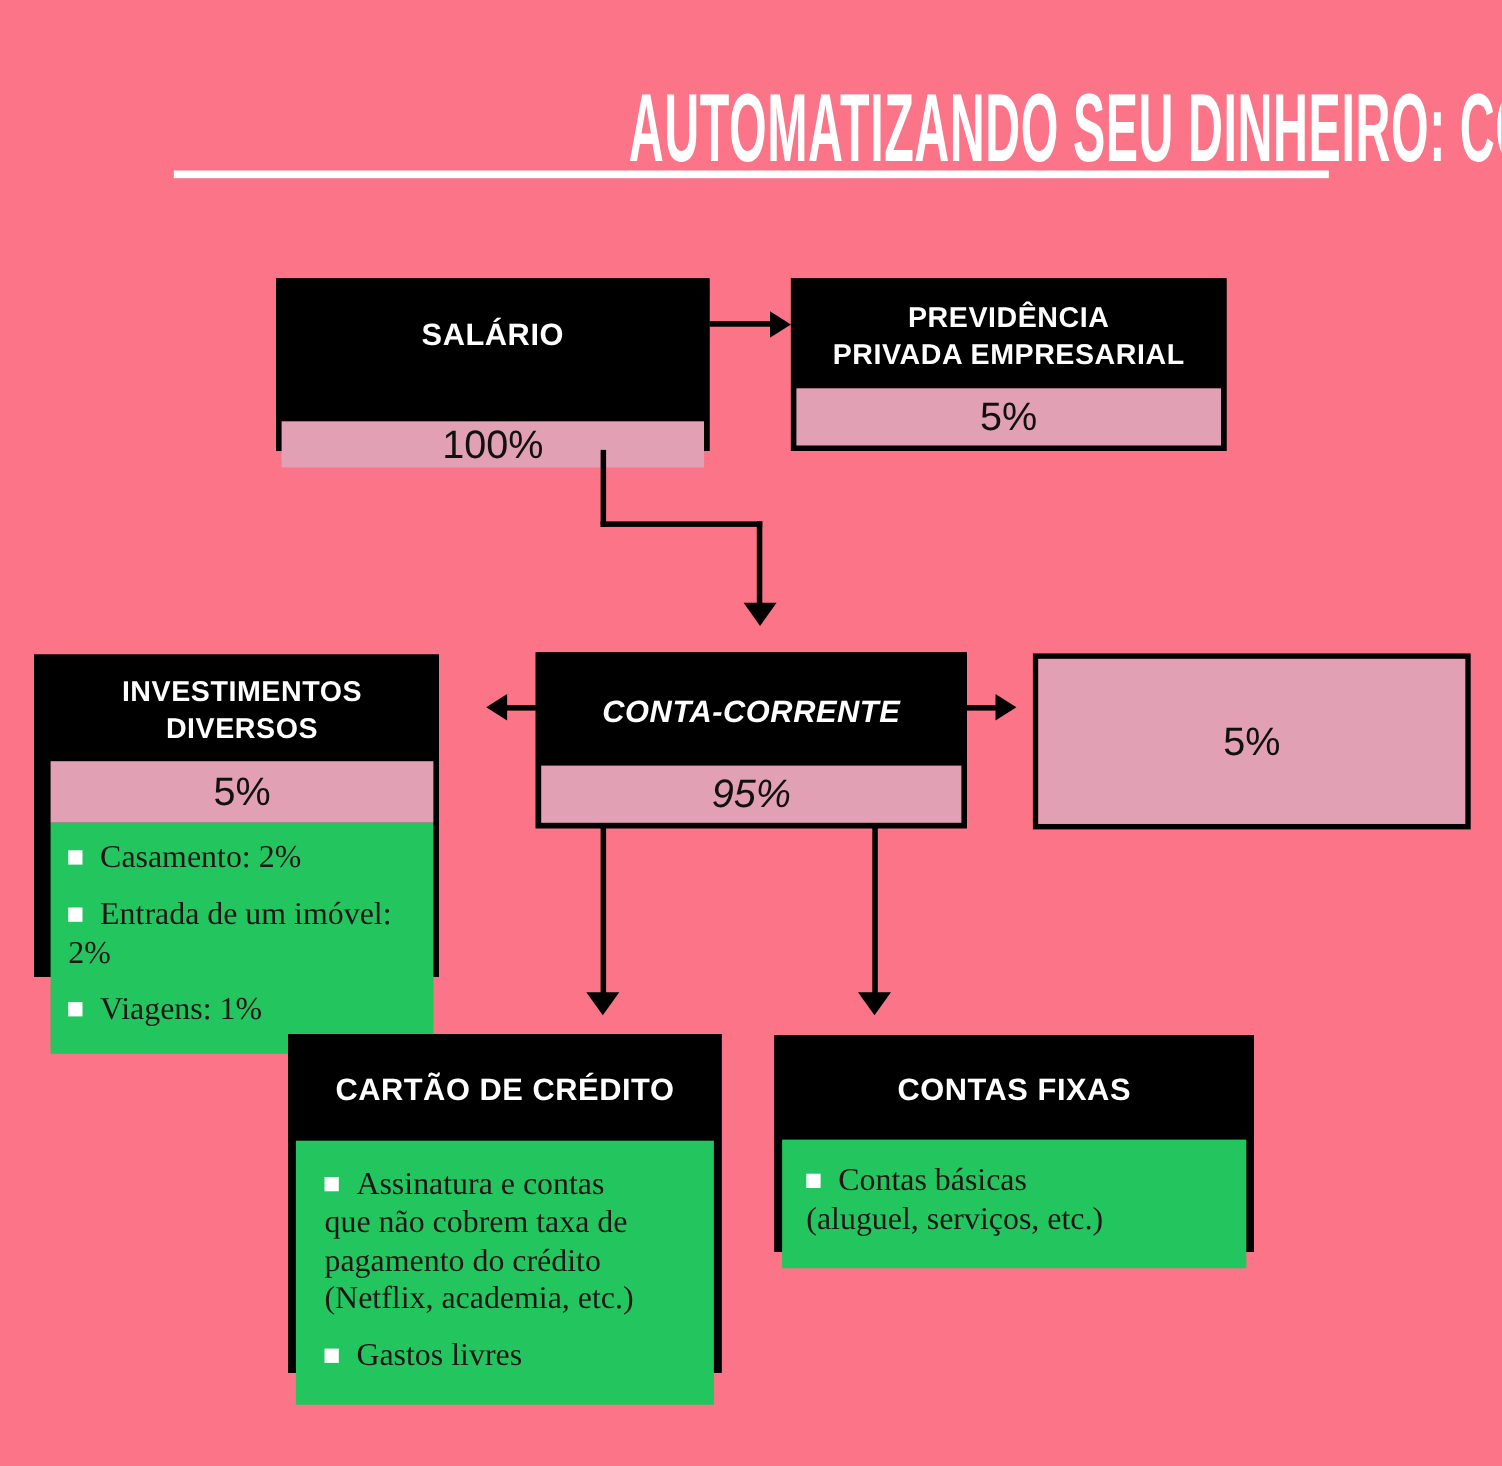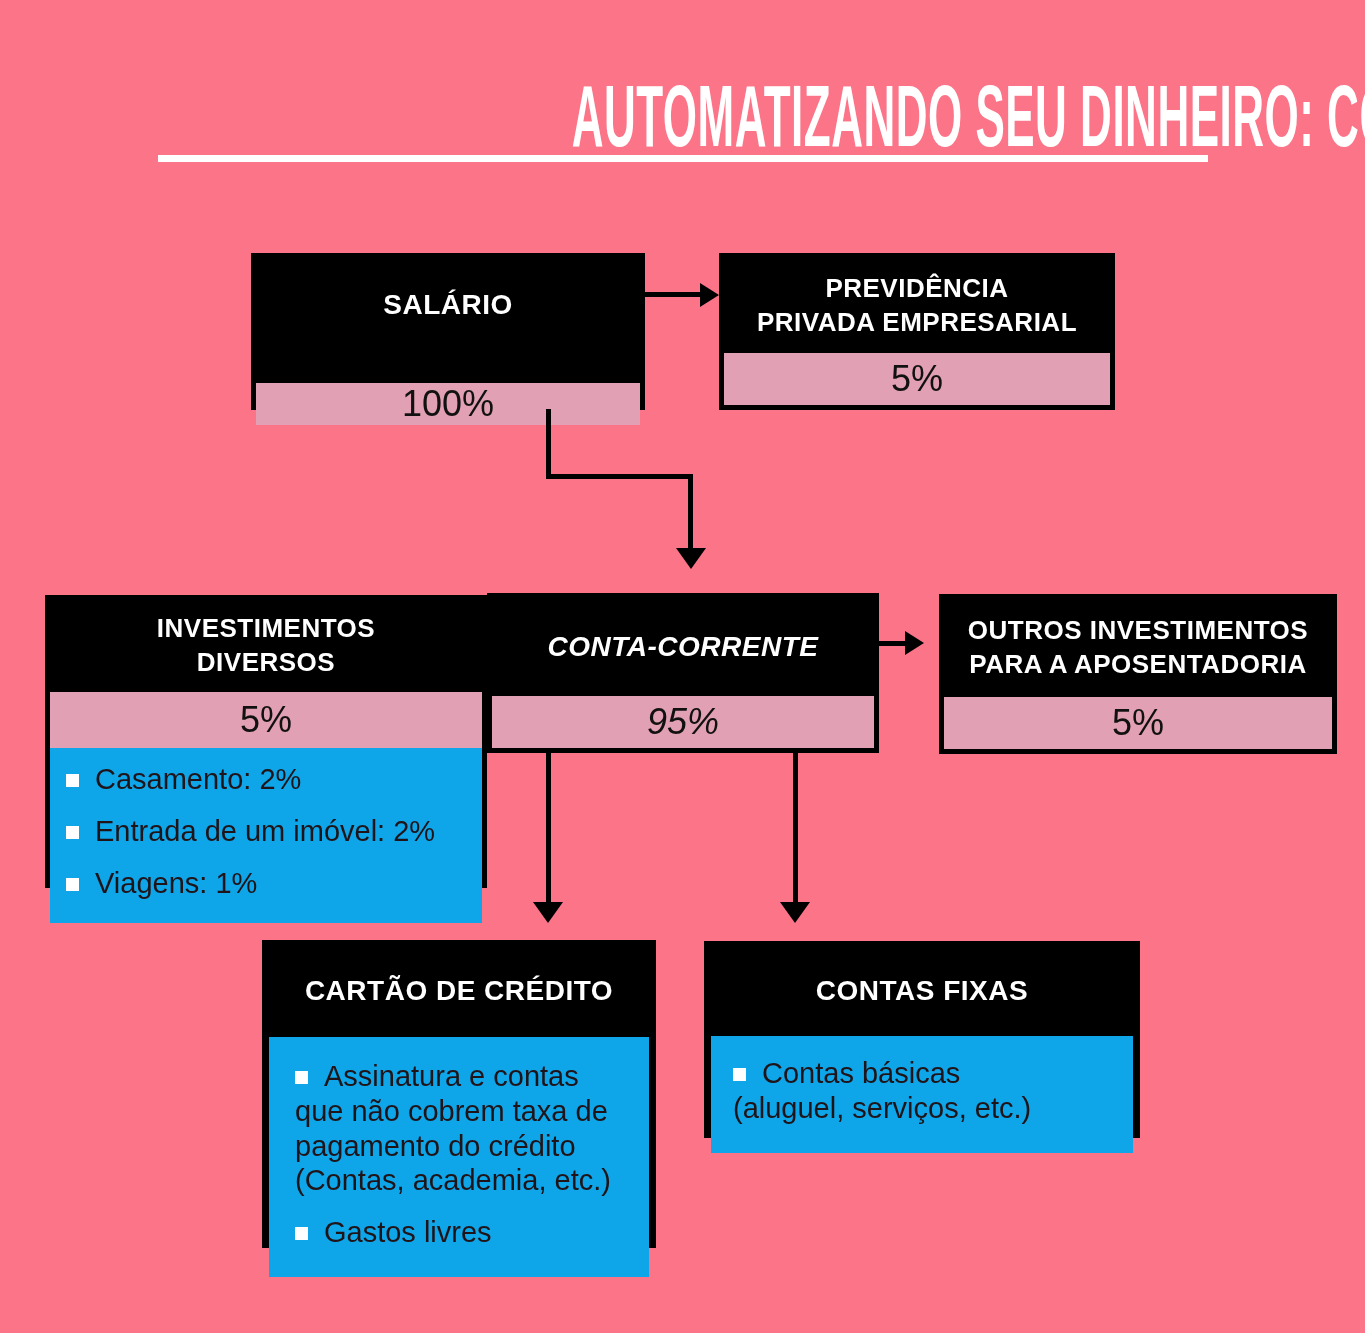--- a/index.html
+++ b/index.html
@@ -15,37 +15,37 @@
   .title-underline{position:absolute;left:158px;top:155px;width:1050px;height:7px;background:#fff;}
 
   
   .node{position:absolute;box-sizing:border-box;border:5px solid #000;background:#000;
         display:flex;flex-direction:column;}
   .node-header{background:#000;color:#fff;font-weight:bold;letter-spacing:.5px;
         display:flex;align-items:center;justify-content:center;text-align:center;
         font-size:26px;line-height:1.3;white-space:pre-line;flex:0 0 auto;}
   .node-band{background:#E2A0B4;color:#111;display:flex;align-items:center;justify-content:center;
         font-size:36px;font-weight:400;flex:0 0 auto;}
-  .node-body{background:#0ea5e9;color:#1d1d1d;flex:1 1 auto;padding:14px 18px;}
+  .node-body{background:#22c55e;color:#1d1d1d;flex:1 1 auto;padding:14px 18px;font-family:Liberation Serif, serif;}
 
   ul.items{list-style:none;margin:0;padding:0;}
   ul.items li{font-size:29px;line-height:1.2;margin:0 0 17px 0;white-space:pre-line;color:#201418;}
   ul.items li::before{content:"";display:inline-block;width:13px;height:13px;background:#fff;
         margin-right:16px;vertical-align:2px;}
 
   
   #node-salario       {left:251px;top:253px;width:394px;height:157px;}
   #node-salario .node-header{height:95px;font-size:28px;}
   #node-salario .node-band{flex:1;margin-top:30px;}
 
   #node-previdencia   {left:719px;top:253px;width:396px;height:157px;}
   #node-previdencia .node-header{height:95px;}
   #node-previdencia .node-band{flex:1;}
 
-  #node-investimentos {left:45px;top:595px;width:442px;height:293px;}
+  #node-investimentos {left:31px;top:595px;width:368px;height:293px;padding-left:10px;}
   #node-investimentos .node-header{height:92px;}
   #node-investimentos .node-band{height:56px;}
   #node-investimentos .node-body{padding:14px 14px 6px 16px;}
 
   #node-conta         {left:487px;top:593px;width:392px;height:160px;font-style:italic;}
   #node-conta .node-header{height:98px;font-size:28px;}
   #node-conta .node-band{flex:1;}
 
   #node-outros        {left:939px;top:594px;width:398px;height:160px;}
   #node-outros .node-header{height:98px;}
@@ -102,33 +102,31 @@
         </ul>
     </div>
   </div>
 
   <div class="node" id="node-conta">
     <div class="node-header">CONTA-CORRENTE</div>
     <div class="node-band">95%</div>
   </div>
 
   <div class="node" id="node-outros">
-    <div class="node-header">OUTROS INVESTIMENTOS
-PARA A APOSENTADORIA</div>
     <div class="node-band">5%</div>
   </div>
 
   <div class="node" id="node-cartao">
     <div class="node-header">CARTÃO DE CRÉDITO</div>
     <div class="node-body">
       <ul class="items">
           <li>Assinatura e contas
 que não cobrem taxa de
 pagamento do crédito
-(Contas, academia, etc.)</li>
+(Netflix, academia, etc.)</li>
           <li>Gastos livres</li>
         </ul>
     </div>
   </div>
 
   <div class="node" id="node-contas-fixas">
     <div class="node-header">CONTAS FIXAS</div>
     <div class="node-body">
       <ul class="items">
           <li>Contas básicas

